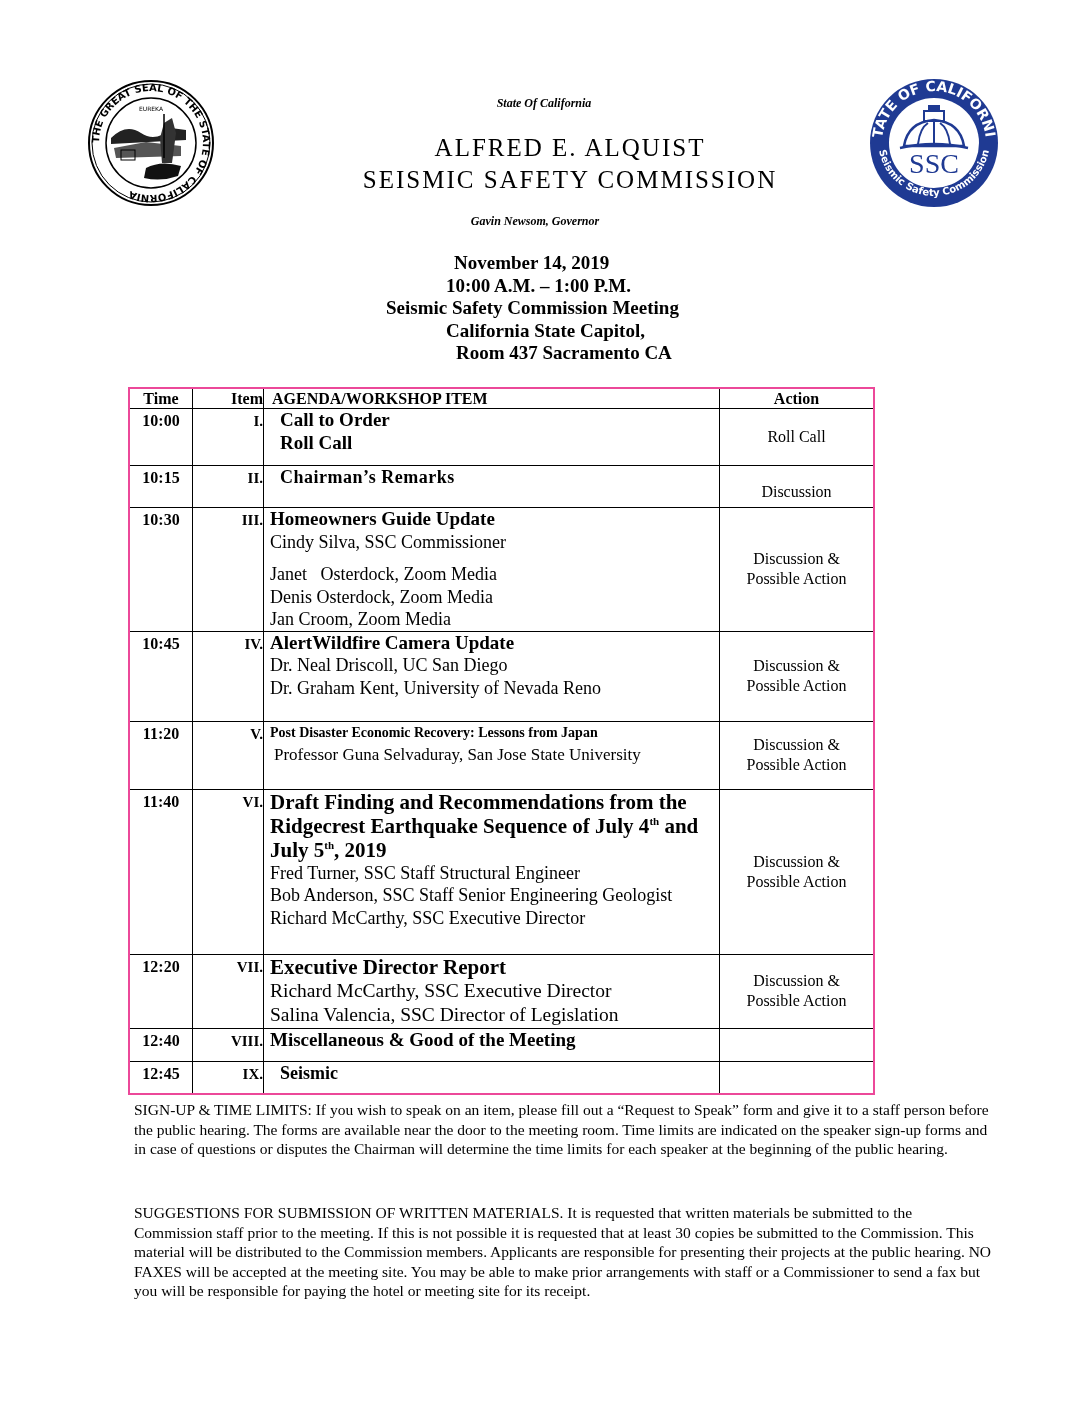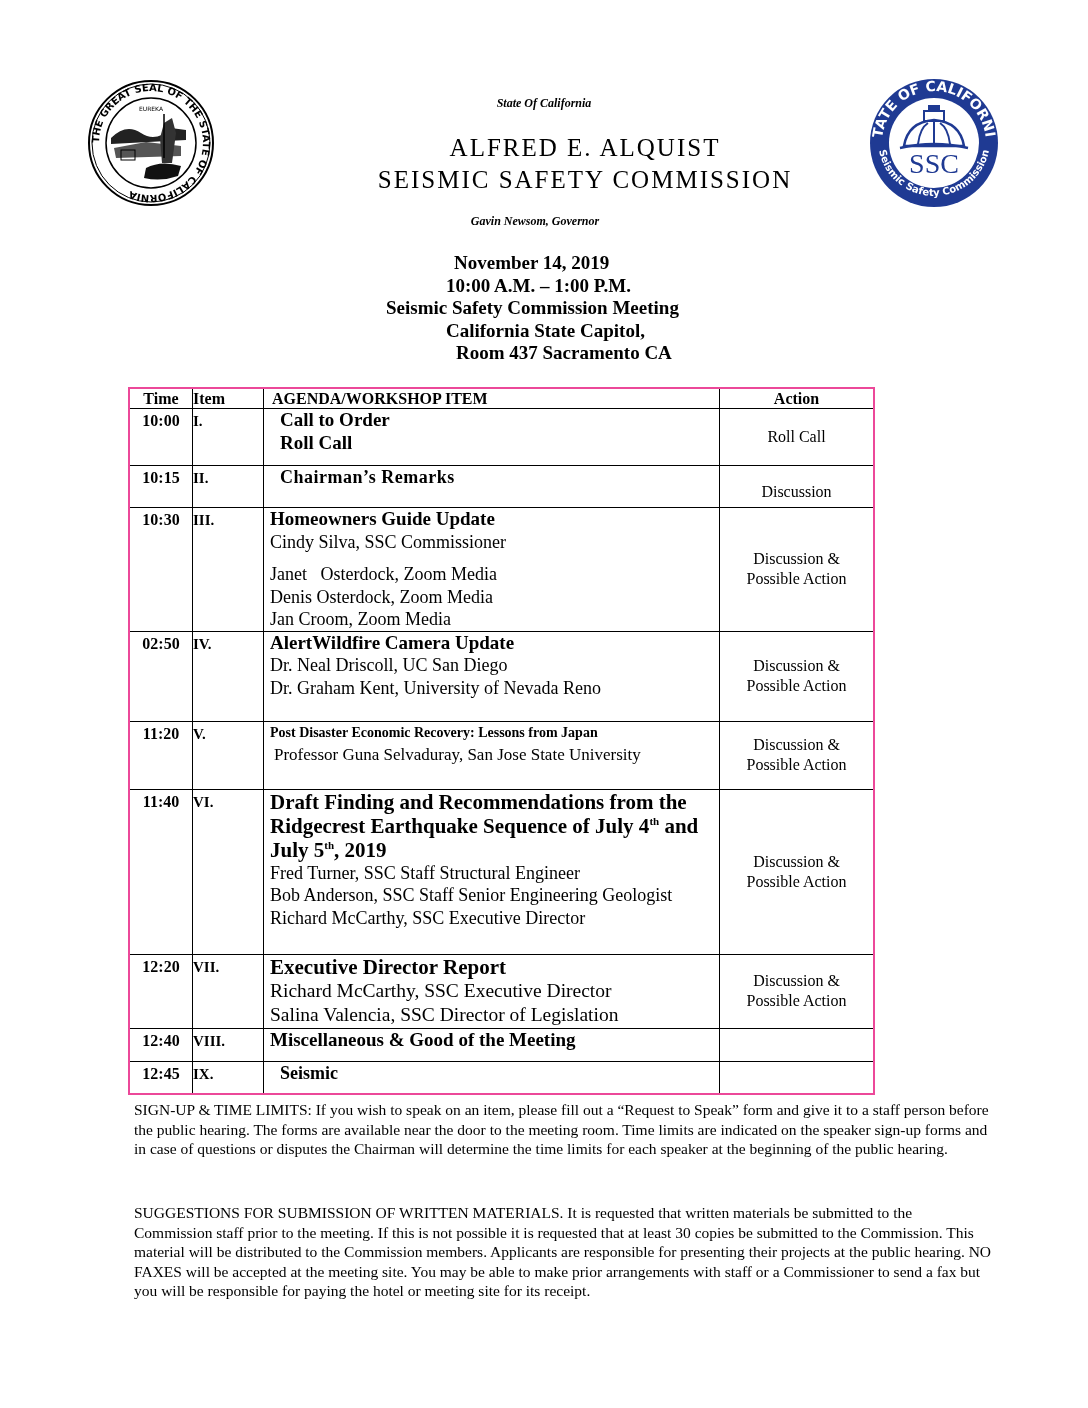--- a/index.html
+++ b/index.html
@@ -5,36 +5,36 @@
   html, body { margin: 0; padding: 0; background: #ffffff; }
   body { width: 1088px; height: 1408px; position: relative; overflow: hidden;
          font-family: "Liberation Serif", "DejaVu Serif", serif; color: #000; }
 
   .seal-left { position: absolute; left: 86px; top: 78px; width: 130px; height: 130px; }
   .seal-right { position: absolute; left: 858px; top: 78px; width: 152px; height: 130px; }
 
   .state-line { position: absolute; left: 0; width: 1088px; top: 96px; text-align: center;
                 font-size: 12px; font-weight: bold; font-style: italic; }
   .state-line span { position: relative; left: 0px; }
-  .title-block { position: absolute; left: 315px; width: 540px; top: 132px; text-align: center;
+  .title-block { position: absolute; left: 300px; width: 540px; top: 132px; text-align: center;
                  font-size: 25px; letter-spacing: 2px; line-height: 32px; font-weight: normal; }
   .governor { position: absolute; left: 0; width: 1088px; top: 214px; text-align: center;
               font-size: 12px; font-weight: bold; font-style: italic; }
   .governor span { position: relative; left: -9px; }
 
   .meeting-info { position: absolute; top: 252px; left: 0; width: 1088px; font-weight: bold;
                   font-size: 19px; line-height: 22.5px; }
   .meeting-info div { position: relative; white-space: nowrap; }
 
   table.agenda { position: absolute; left: 128px; top: 387px; width: 747px;
                  border-collapse: collapse; border: 2px solid #ec4899; }
   table.agenda th, table.agenda td { border: 1px solid #000; vertical-align: top; padding: 0; }
   table.agenda th { font-size: 16px; font-weight: bold; height: 19px; line-height: 19px; }
   th.c-time, td.c-time { width: 62px; text-align: center; font-weight: bold; font-size: 16px; }
-  th.c-item, td.c-item { width: 70px; text-align: left; font-weight: bold; font-size: 15px; }
+  th.c-item, td.c-item { width: 70px; text-align: right; font-weight: bold; font-size: 15px; }
   th.c-agenda { text-align: left; padding-left: 8px !important; }
   td.c-agenda { padding-left: 6px !important; padding-right: 4px !important; }
   th.c-action, td.c-action { width: 153px; text-align: center; font-size: 16px; vertical-align: middle !important; }
   td.c-time, td.c-item { line-height: 22px; padding-top: 1px !important; }
   .item-title { font-weight: bold; font-size: 19px; line-height: 22.5px; }
   .item-title.big { font-size: 21px; line-height: 24px; }
   .presenter { font-size: 18px; line-height: 22.5px; }
   .action-text { font-size: 16px; line-height: 20px; }
   sup { font-size: 11px; line-height: 0; }
 
@@ -144,21 +144,21 @@
         <div class="presenter">Denis Osterdock, Zoom Media</div>
         <div class="presenter">Jan Croom, Zoom Media</div>
       </td>
       <td class="c-action">
         <div class="action-text">Discussion &amp;</div>
         <div class="action-text">Possible Action</div>
       </td>
     </tr>
 
     <tr style="height:90px;">
-      <td class="c-time">02:50</td>
+      <td class="c-time">10:45</td>
       <td class="c-item">IV.</td>
       <td class="c-agenda">
         <div class="item-title">AlertWildfire Camera Update</div>
         <div class="presenter">Dr. Neal Driscoll, UC San Diego</div>
         <div class="presenter">Dr. Graham Kent, University of Nevada Reno</div>
       </td>
       <td class="c-action">
         <div class="action-text">Discussion &amp;</div>
         <div class="action-text">Possible Action</div>
       </td>

